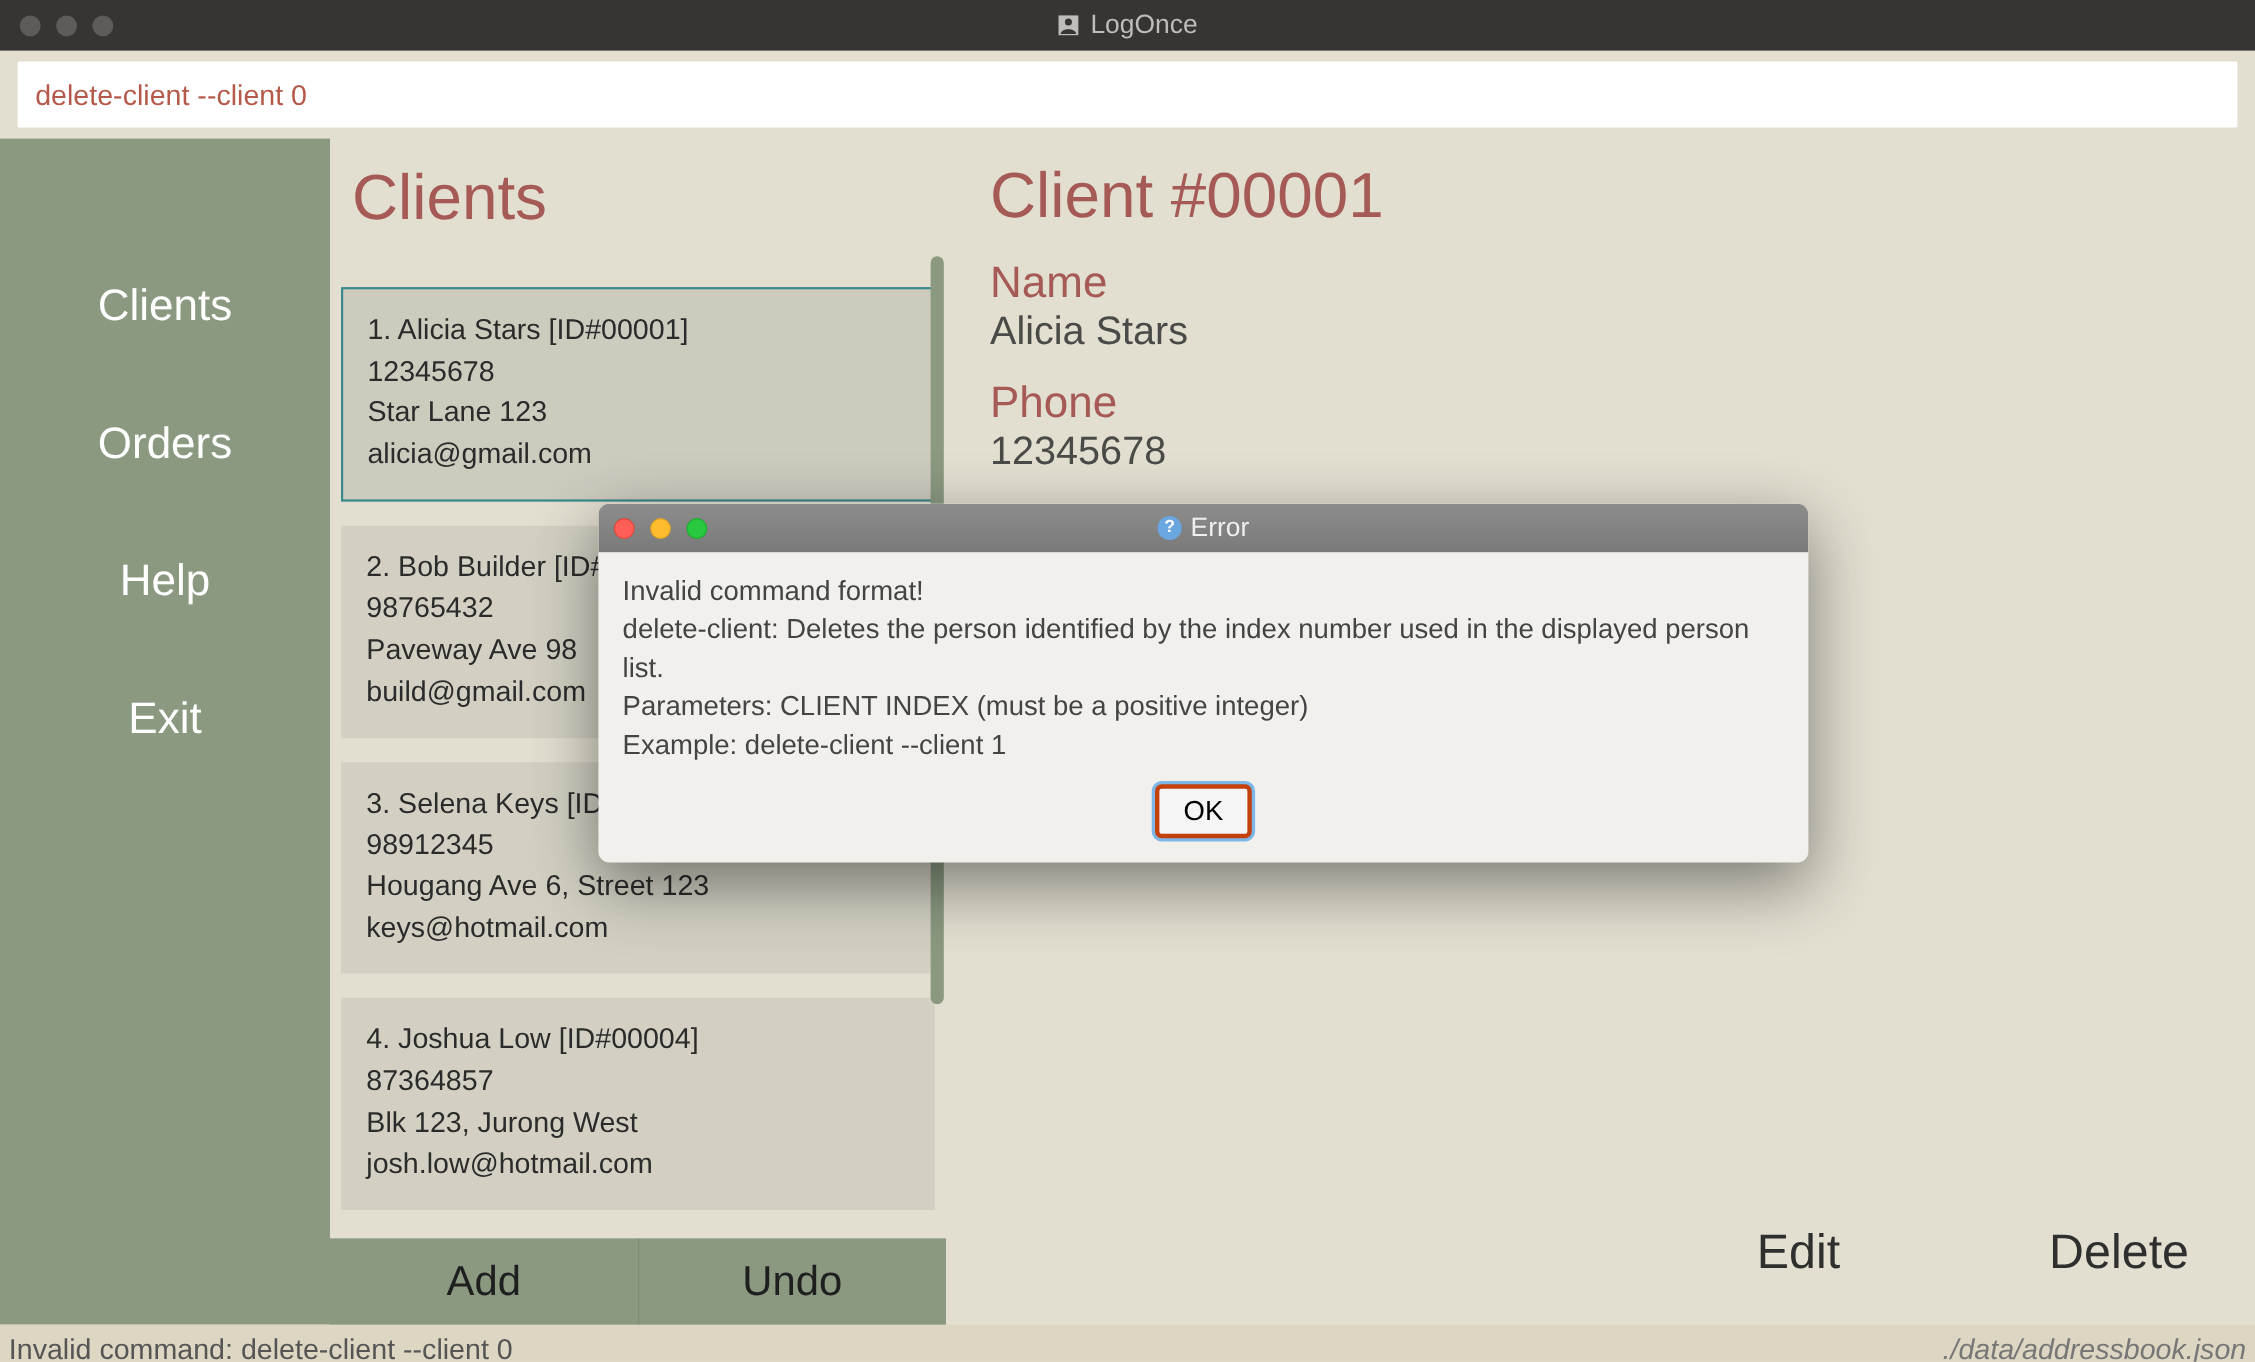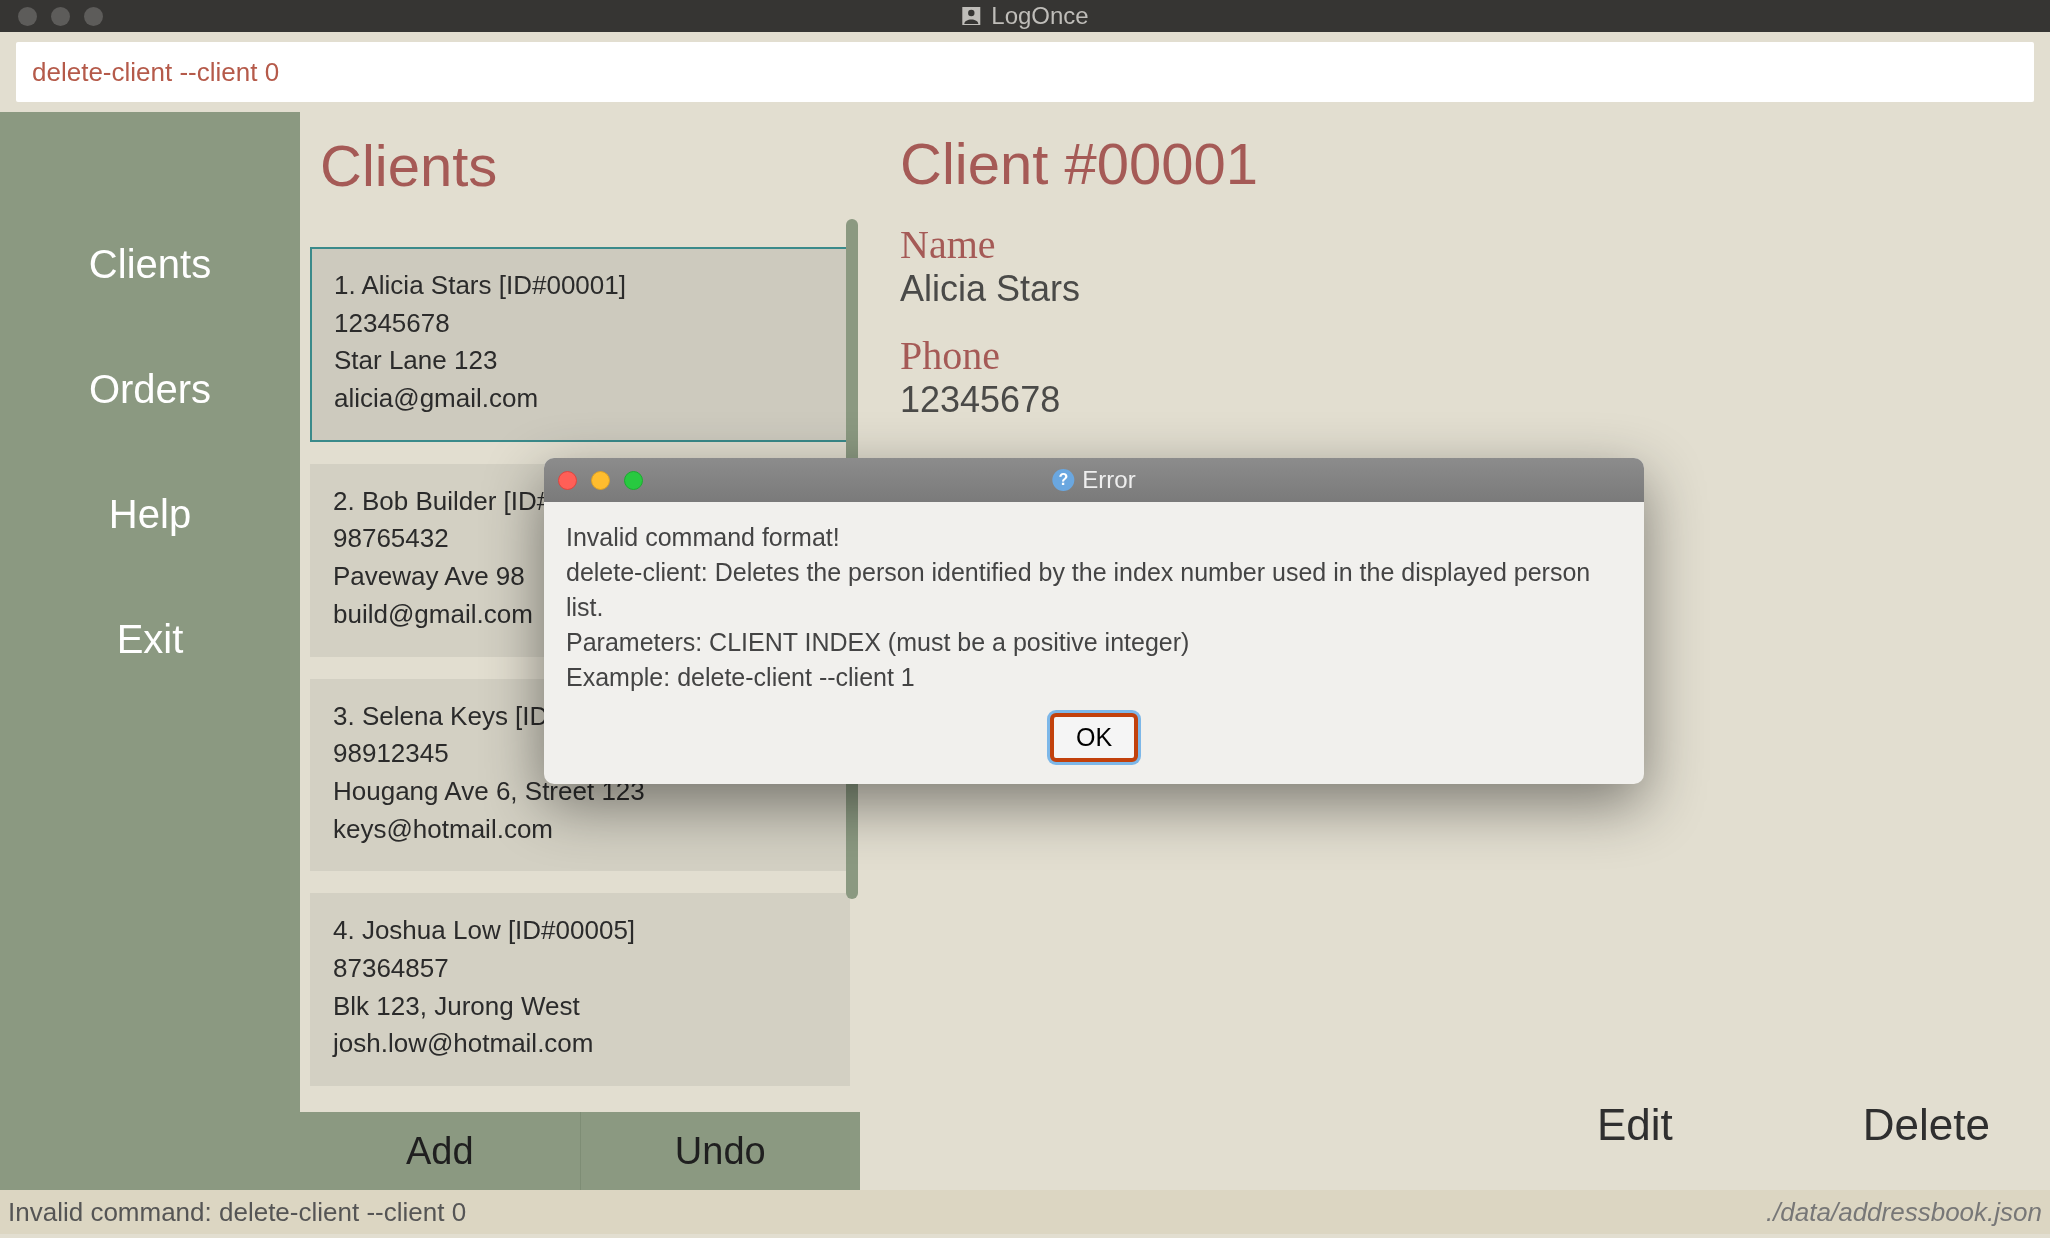--- a/index.html
+++ b/index.html
@@ -8,21 +8,21 @@
     font-family: -apple-system, "Helvetica Neue", Arial, sans-serif;
     background: #e2ded0;
     color: #333;
     width: 2050px;
     height: 1238px;
     transform-origin: top left;
   }
   
   .main-titlebar {
     background: #363533;
-    height: 32px;
+    height: 46px;
     display: flex;
     align-items: center;
     padding: 0 18px;
     position: relative;
   }
   .traffic-lights {
     display: flex;
     gap: 14px;
   }
   .dot {
@@ -141,21 +141,20 @@
   }
   .detail-title {
     color: #a55a56;
     font-size: 58px;
     margin-bottom: 24px;
   }
   .field-label {
     color: #a55a56;
     font-size: 40px;
     margin-top: 12px;
-    font-family: Liberation Serif, serif;
   }
   .field-value {
     color: #4a4a48;
     font-size: 36px;
     margin-bottom: 22px;
   }
   .detail-actions {
     position: absolute;
     bottom: 40px;
     right: 60px;
@@ -291,21 +290,21 @@
             <div>Paveway Ave 98</div>
             <div>build@gmail.com</div>
           </div>
           <div class="client-card">
             <div>3.   Selena Keys [ID#00003]</div>
             <div>98912345</div>
             <div>Hougang Ave 6, Street 123</div>
             <div>keys@hotmail.com</div>
           </div>
           <div class="client-card">
-            <div>4.   Joshua Low [ID#00005]</div>
+            <div>4.   Joshua Low [ID#00004]</div>
             <div>87364857</div>
             <div>Blk 123, Jurong West</div>
             <div>josh.low@hotmail.com</div>
           </div>
         </div>
       <div class="scrollbar"></div>
     </div>
     <div class="list-actions">
       <div class="btn">Add</div>
       <div class="btn">Undo</div>

